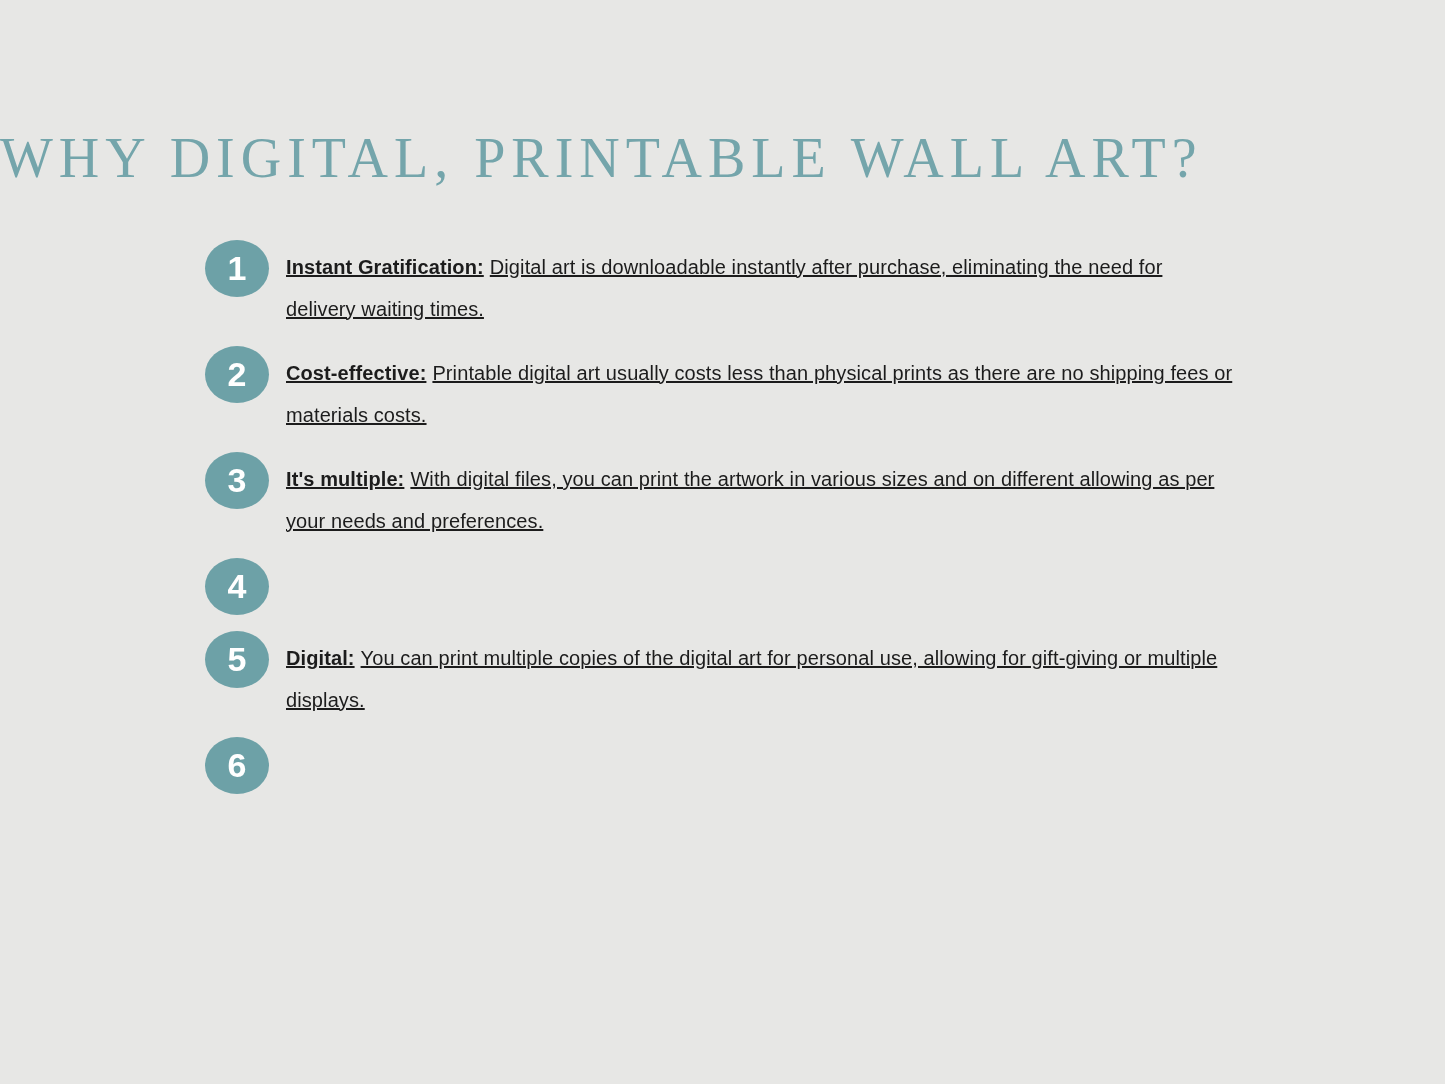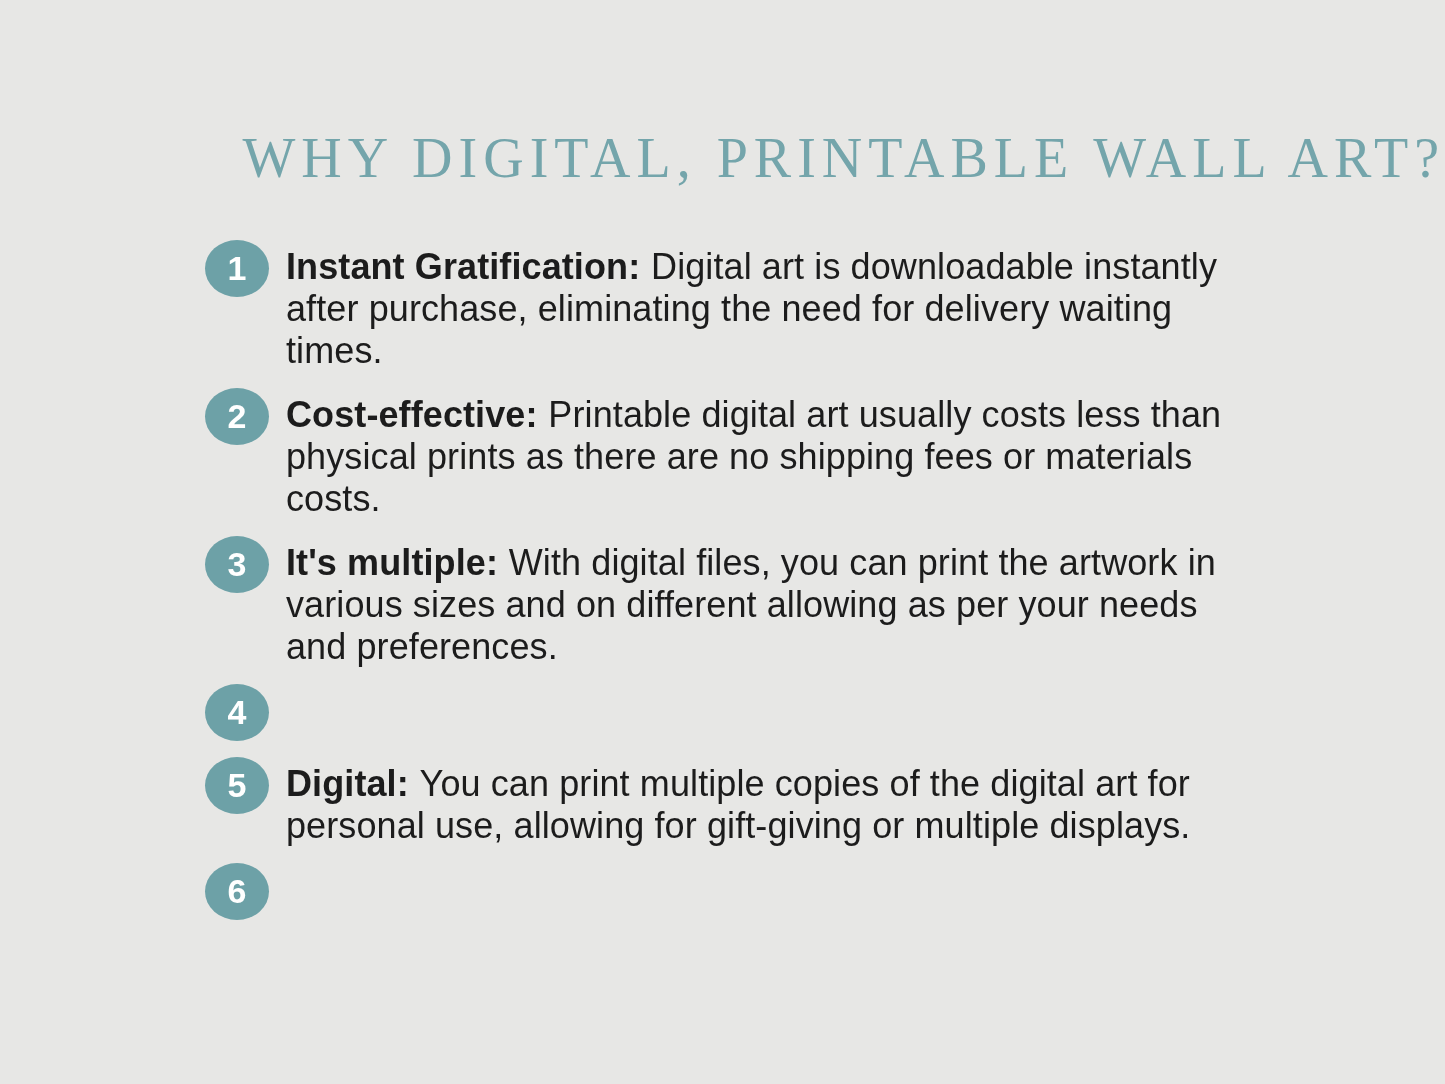--- a/index.html
+++ b/index.html
@@ -14,21 +14,21 @@
     font-family: "Liberation Sans", sans-serif;
   }
   .canvas {
     width: 1445px;
     height: 1084px;
     position: relative;
   }
   .title {
     margin: 0;
     padding-top: 128px;
-    text-align: right;
+    text-align: left;
     font-family: "Liberation Serif", serif;
     font-weight: 400;
     font-size: 56px;
     letter-spacing: 6px;
     color: #74a5ab;
     line-height: 1.1;
   }
   .list {
     margin: 56px 140px 0 205px;
     display: flex;
@@ -51,24 +51,25 @@
     display: flex;
     align-items: center;
     justify-content: center;
     font-size: 34px;
     font-weight: 700;
     line-height: 1;
   }
   .item-text {
     margin: 0;
     width: 950px;
-    font-size: 36px;
+    font-size: 20px;
     line-height: 42px;
     color: #1c1c1c;
     letter-spacing: 0.1px;
+    text-decoration: underline;
   }
   .item-text strong {
     font-weight: 700;
     margin-right: 0.3em;
   }
 </style>
 </head>
 <body>
 
 <div class="canvas">

